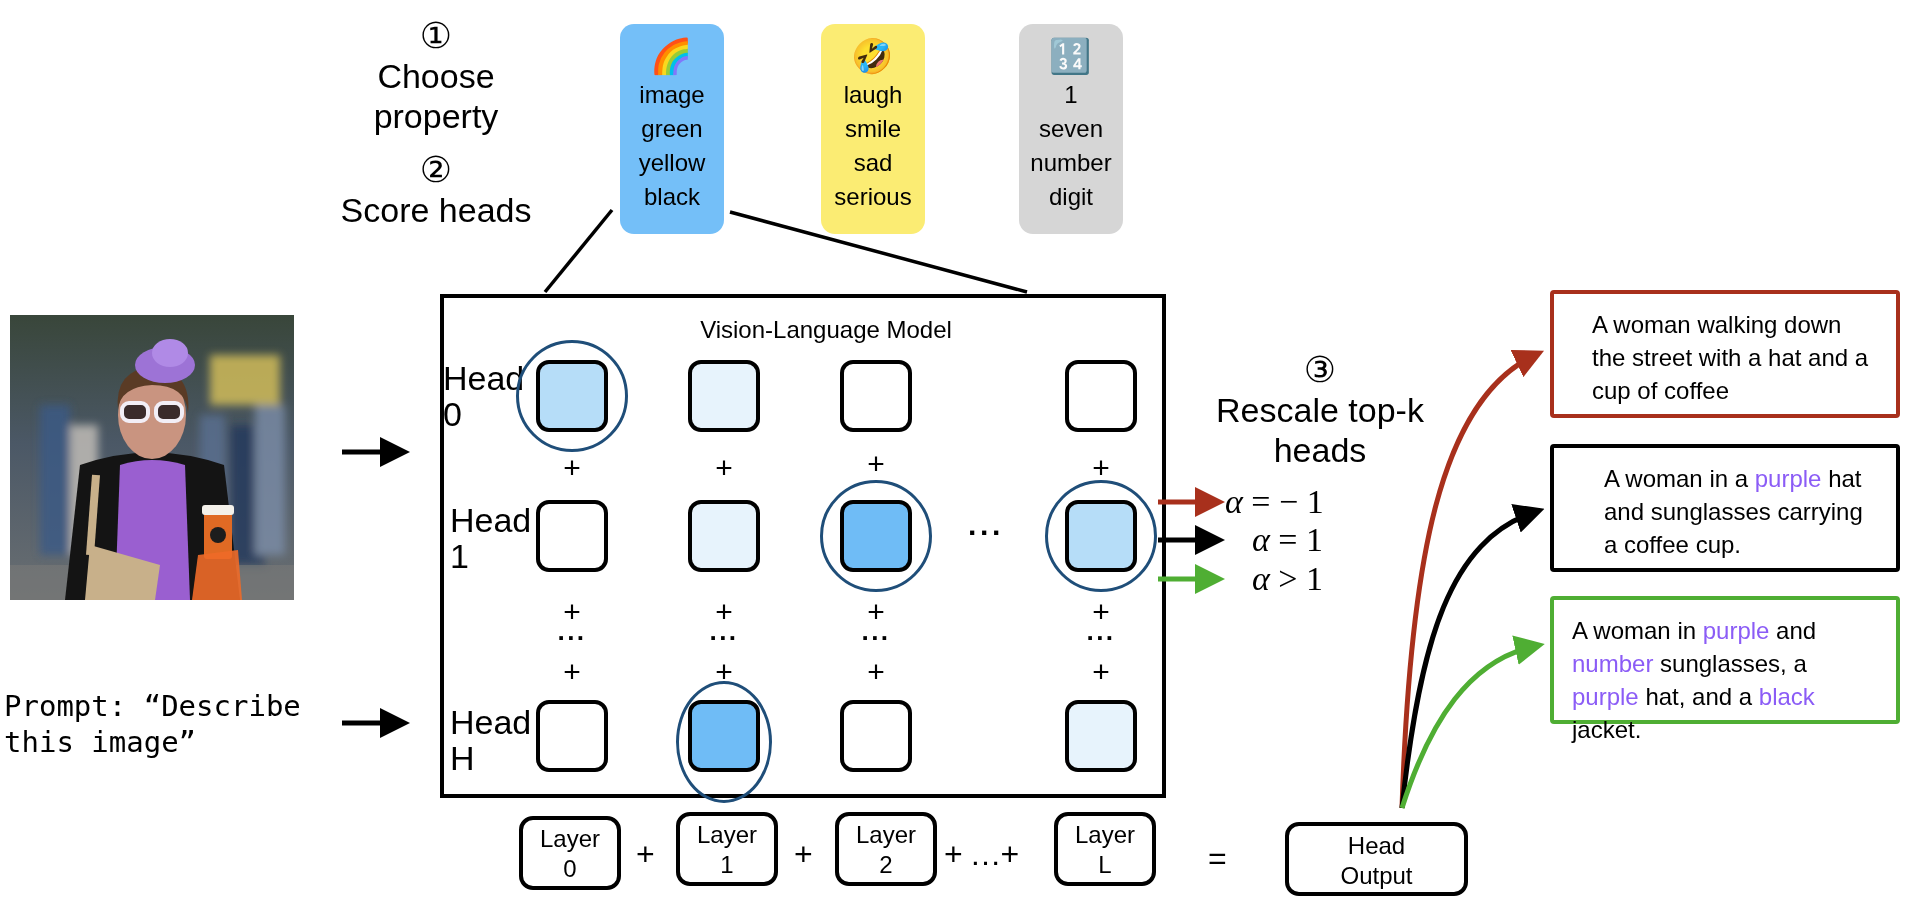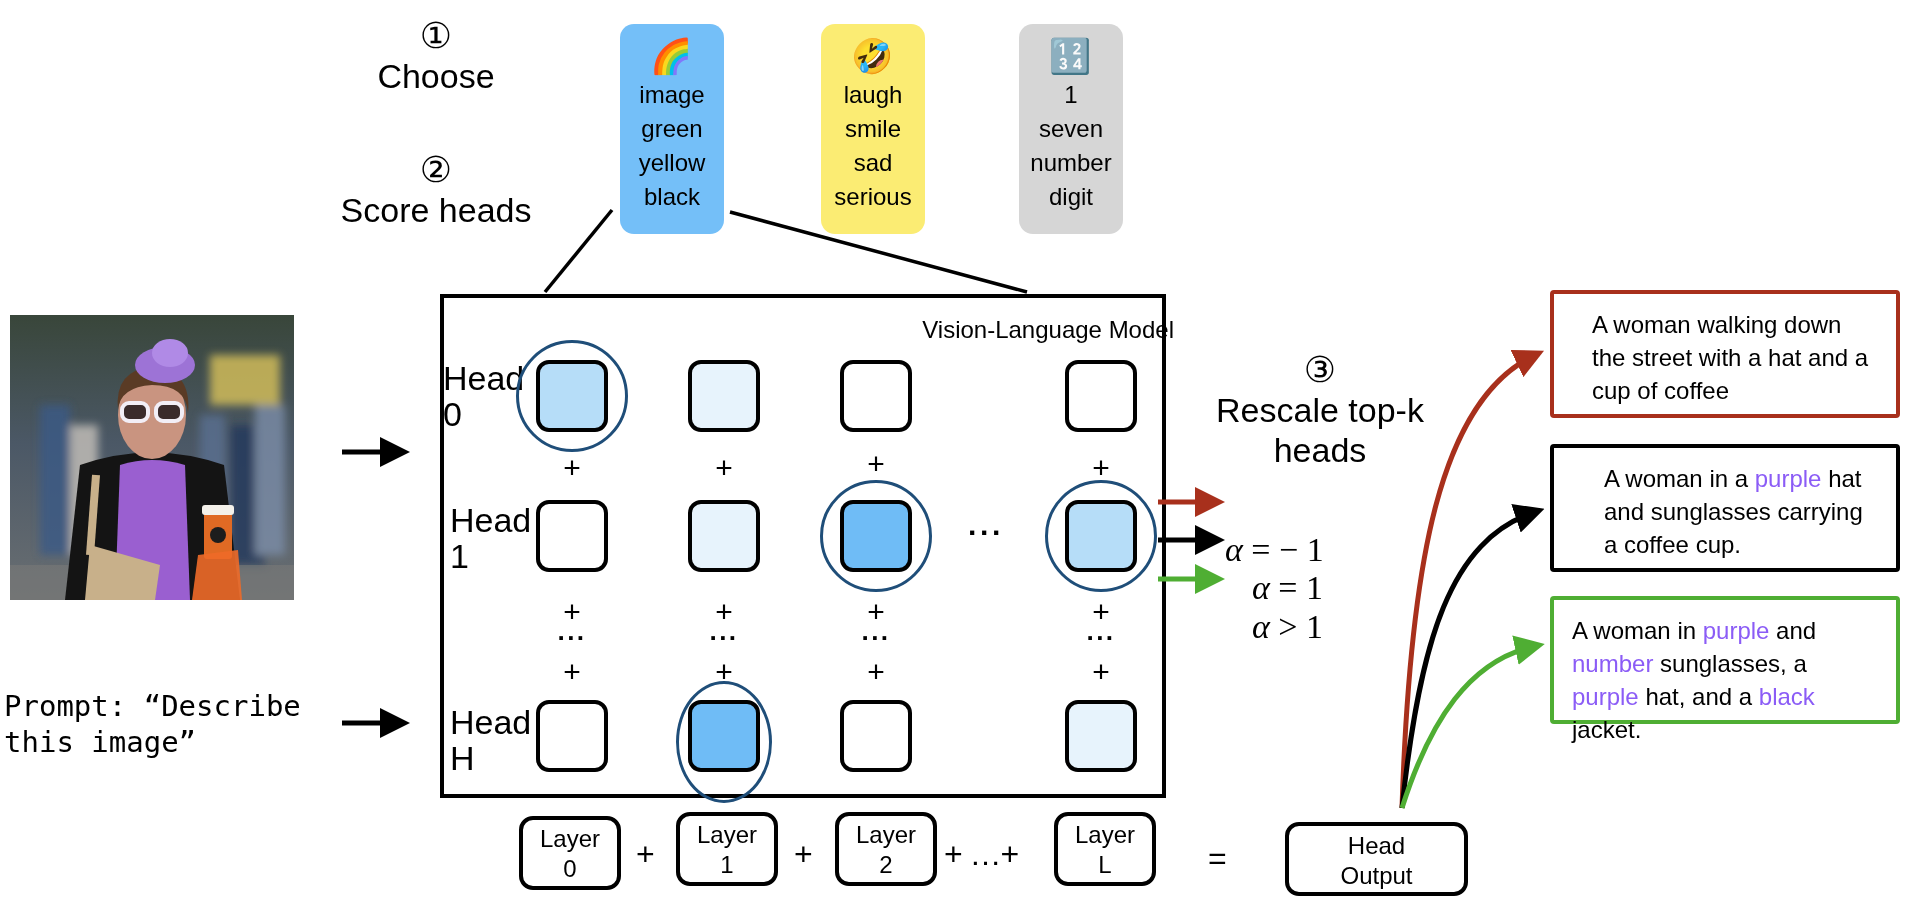--- a/index.html
+++ b/index.html
@@ -4,43 +4,44 @@
 <style>
   html, body { margin:0; padding:0; background:#ffffff; }
   body { width:1920px; height:900px; position:relative; overflow:hidden; font-family:"Liberation Sans", sans-serif; color:#000; }
   .step { position:absolute; text-align:center; font-size:34px; line-height:40px; width:260px; }
   .circled { font-size:36px; }
   .card { position:absolute; width:104px; height:210px; border-radius:14px; text-align:center; font-size:24px; line-height:34px; }
   .card .emoji { font-size:34px; height:48px; line-height:52px; margin-top:6px; display:block; }
   .card .word { display:block; }
   #photo { position:absolute; left:10px; top:315px; width:284px; height:285px; overflow:hidden; }
   .model-box { position:absolute; left:440px; top:294px; width:726px; height:504px; border:4px solid #000; box-sizing:border-box; }
-  .model-title { position:absolute; left:12px; width:100%; top:18px; text-align:right; font-size:24px; padding-left:38px; box-sizing:border-box; }
+  .model-title { position:absolute; left:4px; width:100%; top:18px; text-align:center; font-size:24px; padding-left:38px; box-sizing:border-box; }
   .head-label { position:absolute; font-size:34px; line-height:36px; width:70px; }
   .sq { position:absolute; width:72px; height:72px; border:4px solid #000; border-radius:13px; box-sizing:border-box; }
   .ring { position:absolute; border:3.5px solid #1f4e79; border-radius:50%; box-sizing:border-box; }
   .plus { position:absolute; font-size:30px; width:30px; text-align:center; line-height:30px; }
   .vdots { position:absolute; font-size:26px; width:40px; text-align:center; line-height:20px; letter-spacing:1px; font-weight:bold; }
   .hdots { position:absolute; font-size:30px; font-weight:bold; letter-spacing:2px; }
   .layer { position:absolute; width:102px; height:74px; border:4px solid #000; border-radius:14px; box-sizing:border-box; text-align:center; font-size:24px; line-height:30px; padding-top:4px; }
   .op { position:absolute; font-size:32px; line-height:40px; }
   .mo { position:absolute; left:1285px; top:822px; width:183px; height:74px; border:4px solid #000; border-radius:14px; box-sizing:border-box; text-align:center; font-size:24px; line-height:30px; padding-top:5px; }
   .out { position:absolute; left:1550px; width:350px; border:4px solid; border-radius:4px; box-sizing:border-box; font-size:24px; line-height:33px; padding:14px 20px 0 38px; }
   .hl { color:#8b5cf6;margin-top:29px; }
   .prompt { position:absolute; left:4px; top:688px; font-family:"DejaVu Sans Mono", monospace; font-size:29px; line-height:36px; white-space:pre; }
-  .alpha { position:absolute; font-family:"Liberation Serif", serif; font-size:34px; line-height:36px;margin-top:48px; }
+  .alpha { position:absolute; font-family:"Liberation Serif", serif; font-size:34px; line-height:36px; }
   .alpha i { font-style:italic; }
   svg.overlay { position:absolute; left:0; top:0; }
 </style>
 </head>
 <body>
 
 <div class="step" style="left:306px; top:16px;">
   <div class="circled">①</div>
   <div>Choose</div>
+  <div>property</div>
 </div>
 <div class="step" style="left:306px; top:150px;">
   <div class="circled">②</div>
   <div>Score heads</div>
 </div>
 <div class="step" style="left:1190px; top:350px; width:260px;">
   <div class="circled">③</div>
   <div>Rescale top-k</div>
   <div>heads</div>
 </div>

